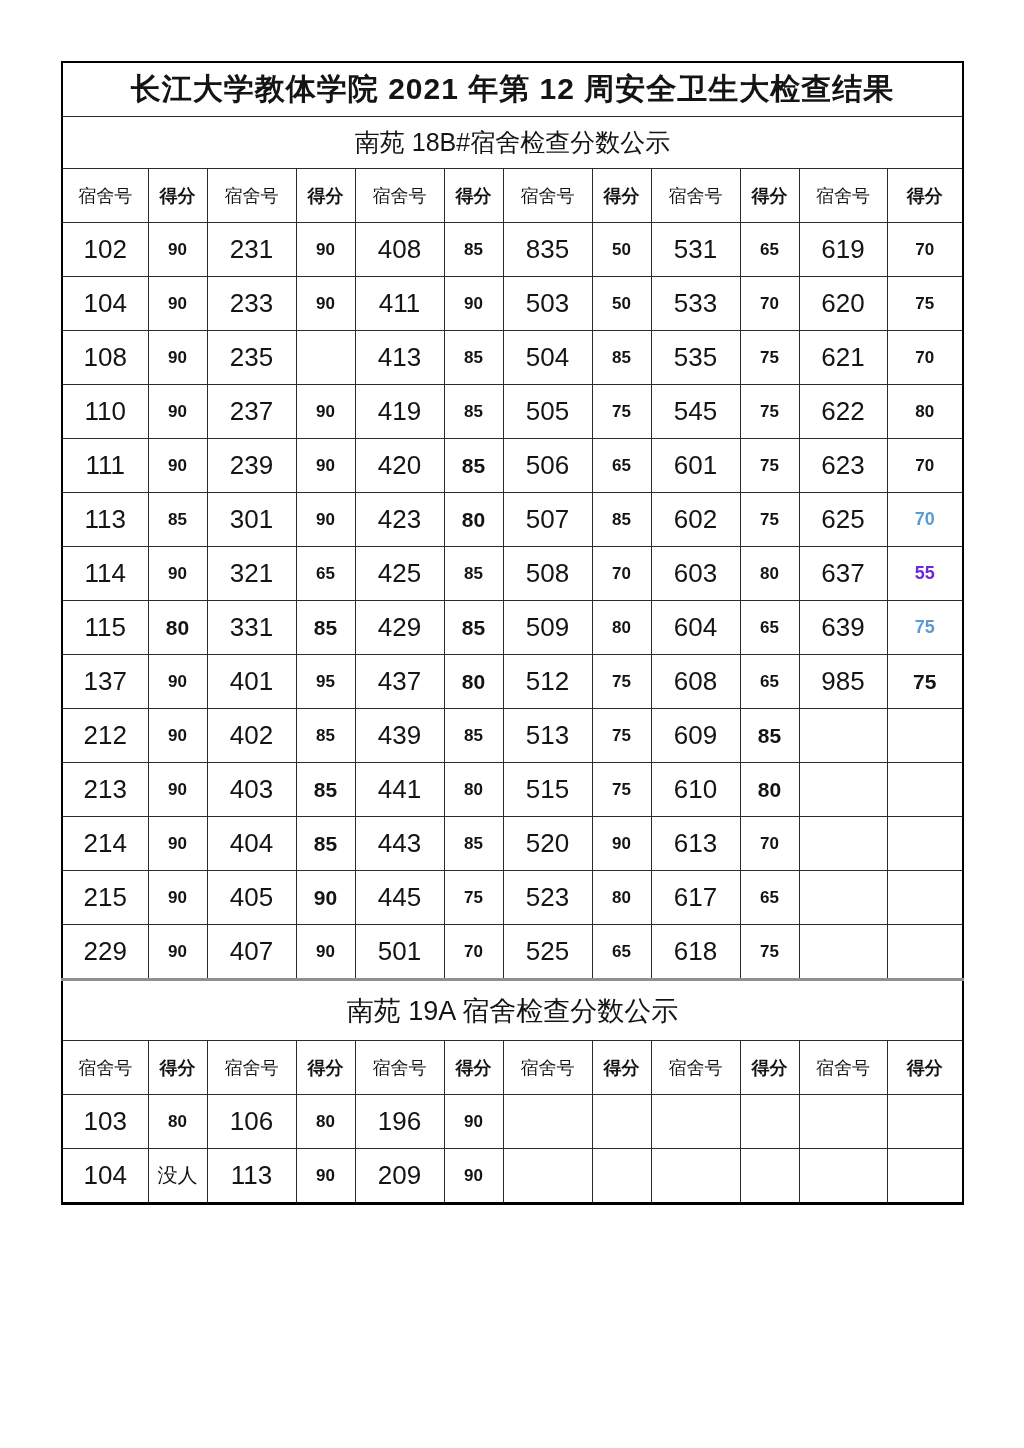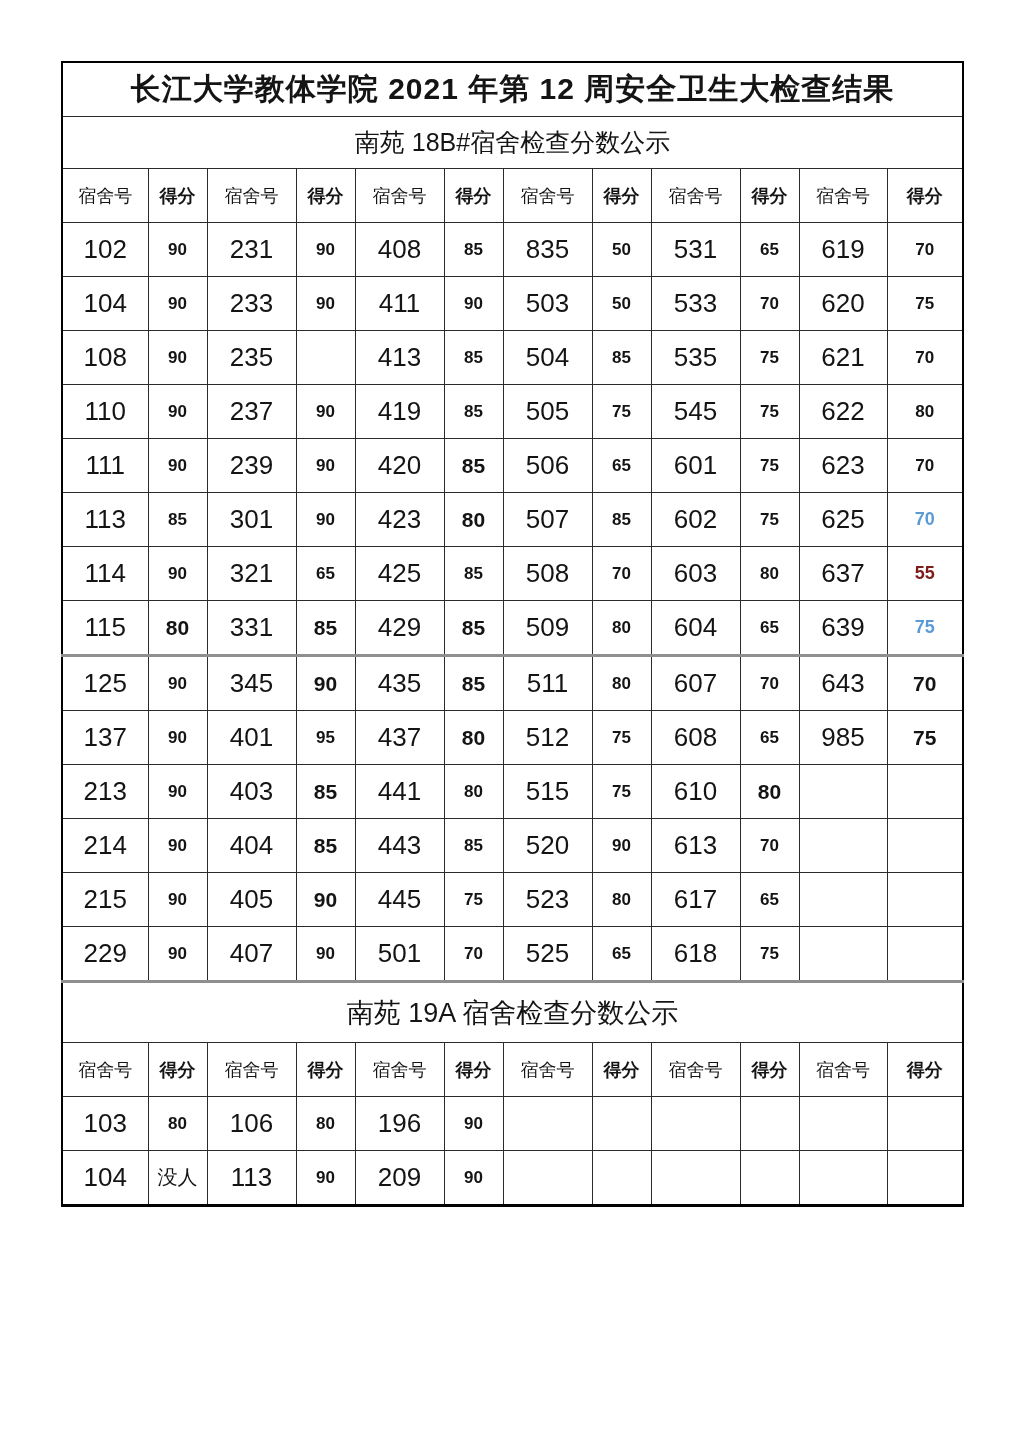--- a/index.html
+++ b/index.html
@@ -189,65 +189,65 @@
           <td class="score">90</td>
           <td class="dorm">321</td>
           <td class="score">65</td>
           <td class="dorm">425</td>
           <td class="score">85</td>
           <td class="dorm">508</td>
           <td class="score">70</td>
           <td class="dorm">603</td>
           <td class="score">80</td>
           <td class="dorm">637</td>
-          <td class="score blue" style="color: #7f1d1d;">55</td>
+          <td class="score blue" style="color: #6d28d9;">55</td>
         </tr>
         <tr class="datarow">
           <td class="dorm">115</td>
           <td class="score lg">80</td>
           <td class="dorm">331</td>
           <td class="score lg">85</td>
           <td class="dorm">429</td>
           <td class="score lg">85</td>
           <td class="dorm">509</td>
           <td class="score">80</td>
           <td class="dorm">604</td>
           <td class="score">65</td>
           <td class="dorm">639</td>
           <td class="score blue" style="color: rgb(91, 155, 213);">75</td>
-        </tr>
-        <tr class="datarow pagebreak">
-          <td class="dorm">125</td>
-          <td class="score">90</td>
-          <td class="dorm">345</td>
-          <td class="score lg">90</td>
-          <td class="dorm">435</td>
-          <td class="score lg">85</td>
-          <td class="dorm">511</td>
-          <td class="score">80</td>
-          <td class="dorm">607</td>
-          <td class="score">70</td>
-          <td class="dorm">643</td>
-          <td class="score lg">70</td>
         </tr>
         <tr class="datarow">
           <td class="dorm">137</td>
           <td class="score">90</td>
           <td class="dorm">401</td>
           <td class="score">95</td>
           <td class="dorm">437</td>
           <td class="score lg">80</td>
           <td class="dorm">512</td>
           <td class="score">75</td>
           <td class="dorm">608</td>
           <td class="score">65</td>
           <td class="dorm">985</td>
           <td class="score lg">75</td>
         </tr>
         <tr class="datarow">
+          <td class="dorm">212</td>
+          <td class="score">90</td>
+          <td class="dorm">402</td>
+          <td class="score">85</td>
+          <td class="dorm">439</td>
+          <td class="score">85</td>
+          <td class="dorm">513</td>
+          <td class="score">75</td>
+          <td class="dorm">609</td>
+          <td class="score lg">85</td>
+          <td class="dorm"></td>
+          <td class="score"></td>
+        </tr>
+        <tr class="datarow">
           <td class="dorm">213</td>
           <td class="score">90</td>
           <td class="dorm">403</td>
           <td class="score lg">85</td>
           <td class="dorm">441</td>
           <td class="score">80</td>
           <td class="dorm">515</td>
           <td class="score">75</td>
           <td class="dorm">610</td>
           <td class="score lg">80</td>

